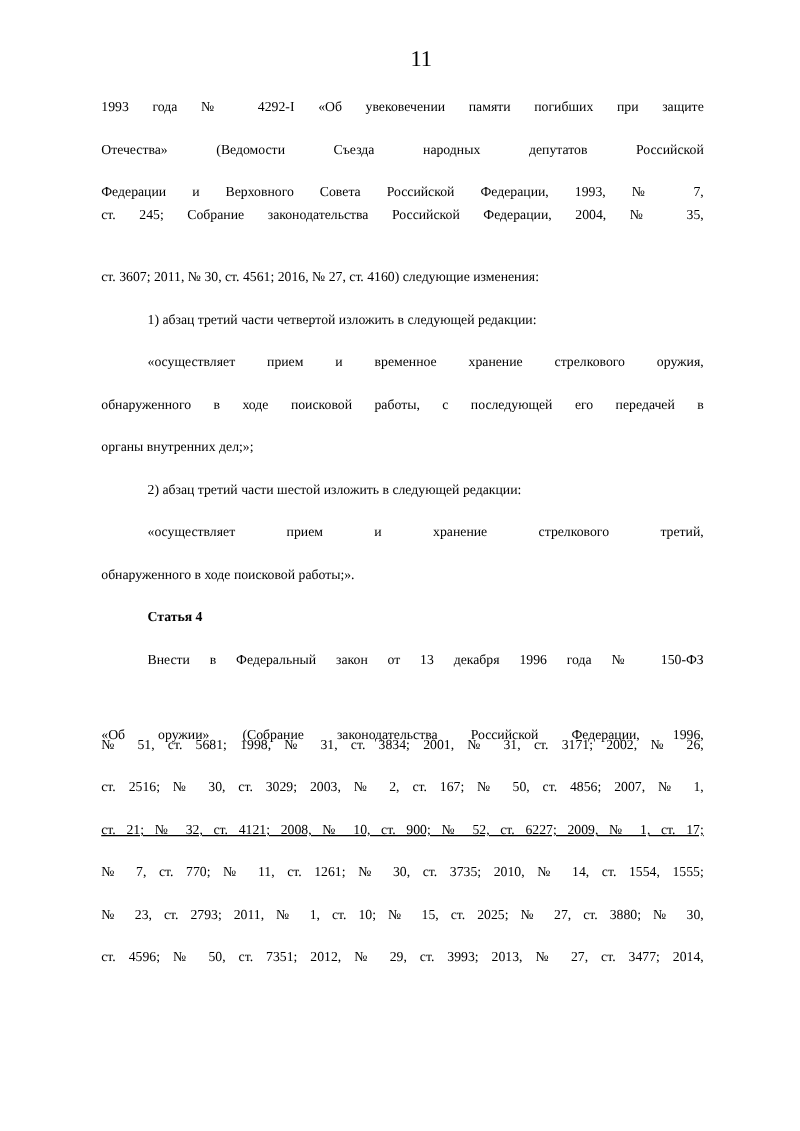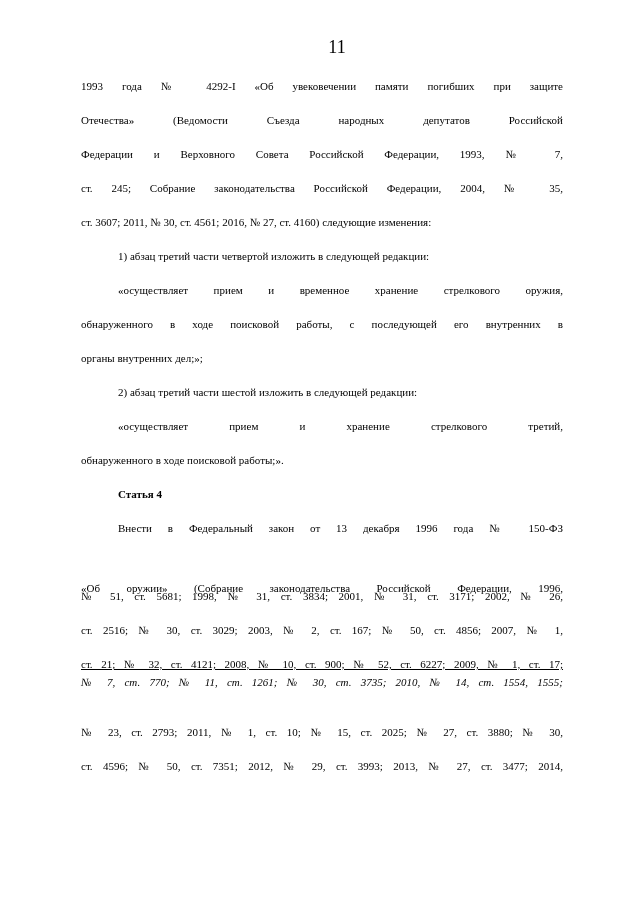--- a/index.html
+++ b/index.html
@@ -53,35 +53,35 @@
   </style>
 </head>
 <body>
 
 <div class="page">
   <div class="page-number">11</div>
 
   <div class="line justify" style="top:76px;">1993 года  № 4292-I  «Об  увековечении  памяти  погибших  при  защите</div>
   <div class="line justify" style="top:110px;">Отечества»   (Ведомости   Съезда   народных   депутатов   Российской</div>
   <div class="line justify" style="top:144px;">Федерации и Верховного Совета Российской Федерации, 1993, № 7,</div>
-  <div class="line justify" style="top:178px;">ст. 245; Собрание законодательства Российской Федерации, 2004, № 35,</div>
+  <div class="line justify" style="top:162px;">ст. 245; Собрание законодательства Российской Федерации, 2004, № 35,</div>
   <div class="line" style="top:212px;">ст. 3607; 2011, № 30, ст. 4561; 2016, № 27, ст. 4160) следующие изменения:</div>
 
   <div class="line indent" style="top:246px;">1) абзац третий части четвертой изложить в следующей редакции:</div>
   <div class="line indent justify" style="top:280px;">«осуществляет прием и временное хранение стрелкового оружия,</div>
-  <div class="line justify" style="top:314px;">обнаруженного в ходе поисковой работы, с последующей его внутренних в</div>
+  <div class="line justify" style="top:314px;">обнаруженного в ходе поисковой работы, с последующей его передачей в</div>
   <div class="line" style="top:348px;">органы внутренних дел;»;</div>
 
   <div class="line indent" style="top:382px;">2) абзац третий части шестой изложить в следующей редакции:</div>
   <div class="line indent justify" style="top:416px;">«осуществляет прием и хранение стрелкового третий,</div>
   <div class="line" style="top:450px;">обнаруженного в ходе поисковой работы;».</div>
 
   <div class="line indent bold" style="top:484px;">Статья 4</div>
 
   <div class="line indent justify" style="top:518px;">Внести в Федеральный закон от 13 декабря 1996 года № 150-ФЗ</div>
   <div class="line justify" style="top:578px;">«Об оружии» (Собрание законодательства Российской Федерации, 1996,</div>
   <div class="line justify" style="top:586px;">№ 51, ст. 5681; 1998, № 31, ст. 3834; 2001, № 31, ст. 3171; 2002, № 26,</div>
   <div class="line justify" style="top:620px;">ст. 2516; № 30, ст. 3029; 2003, № 2, ст. 167; № 50, ст. 4856; 2007, № 1,</div>
   <div class="line justify" style="top:654px;text-decoration:underline;">ст. 21; № 32, ст. 4121; 2008, № 10, ст. 900; № 52, ст. 6227; 2009, № 1, ст. 17;</div>
-  <div class="line justify" style="top:672px;font-style:italic;">№ 7, ст. 770; № 11, ст. 1261; № 30, ст. 3735; 2010, № 14, ст. 1554, 1555;</div>
+  <div class="line justify" style="top:688px;">№ 7, ст. 770; № 11, ст. 1261; № 30, ст. 3735; 2010, № 14, ст. 1554, 1555;</div>
   <div class="line justify" style="top:722px;">№ 23, ст. 2793; 2011, № 1, ст. 10; № 15, ст. 2025; № 27, ст. 3880; № 30,</div>
   <div class="line justify" style="top:756px;">ст. 4596; № 50, ст. 7351; 2012, № 29, ст. 3993; 2013, № 27, ст. 3477; 2014,</div>
 </div>
 
 </body></html>

